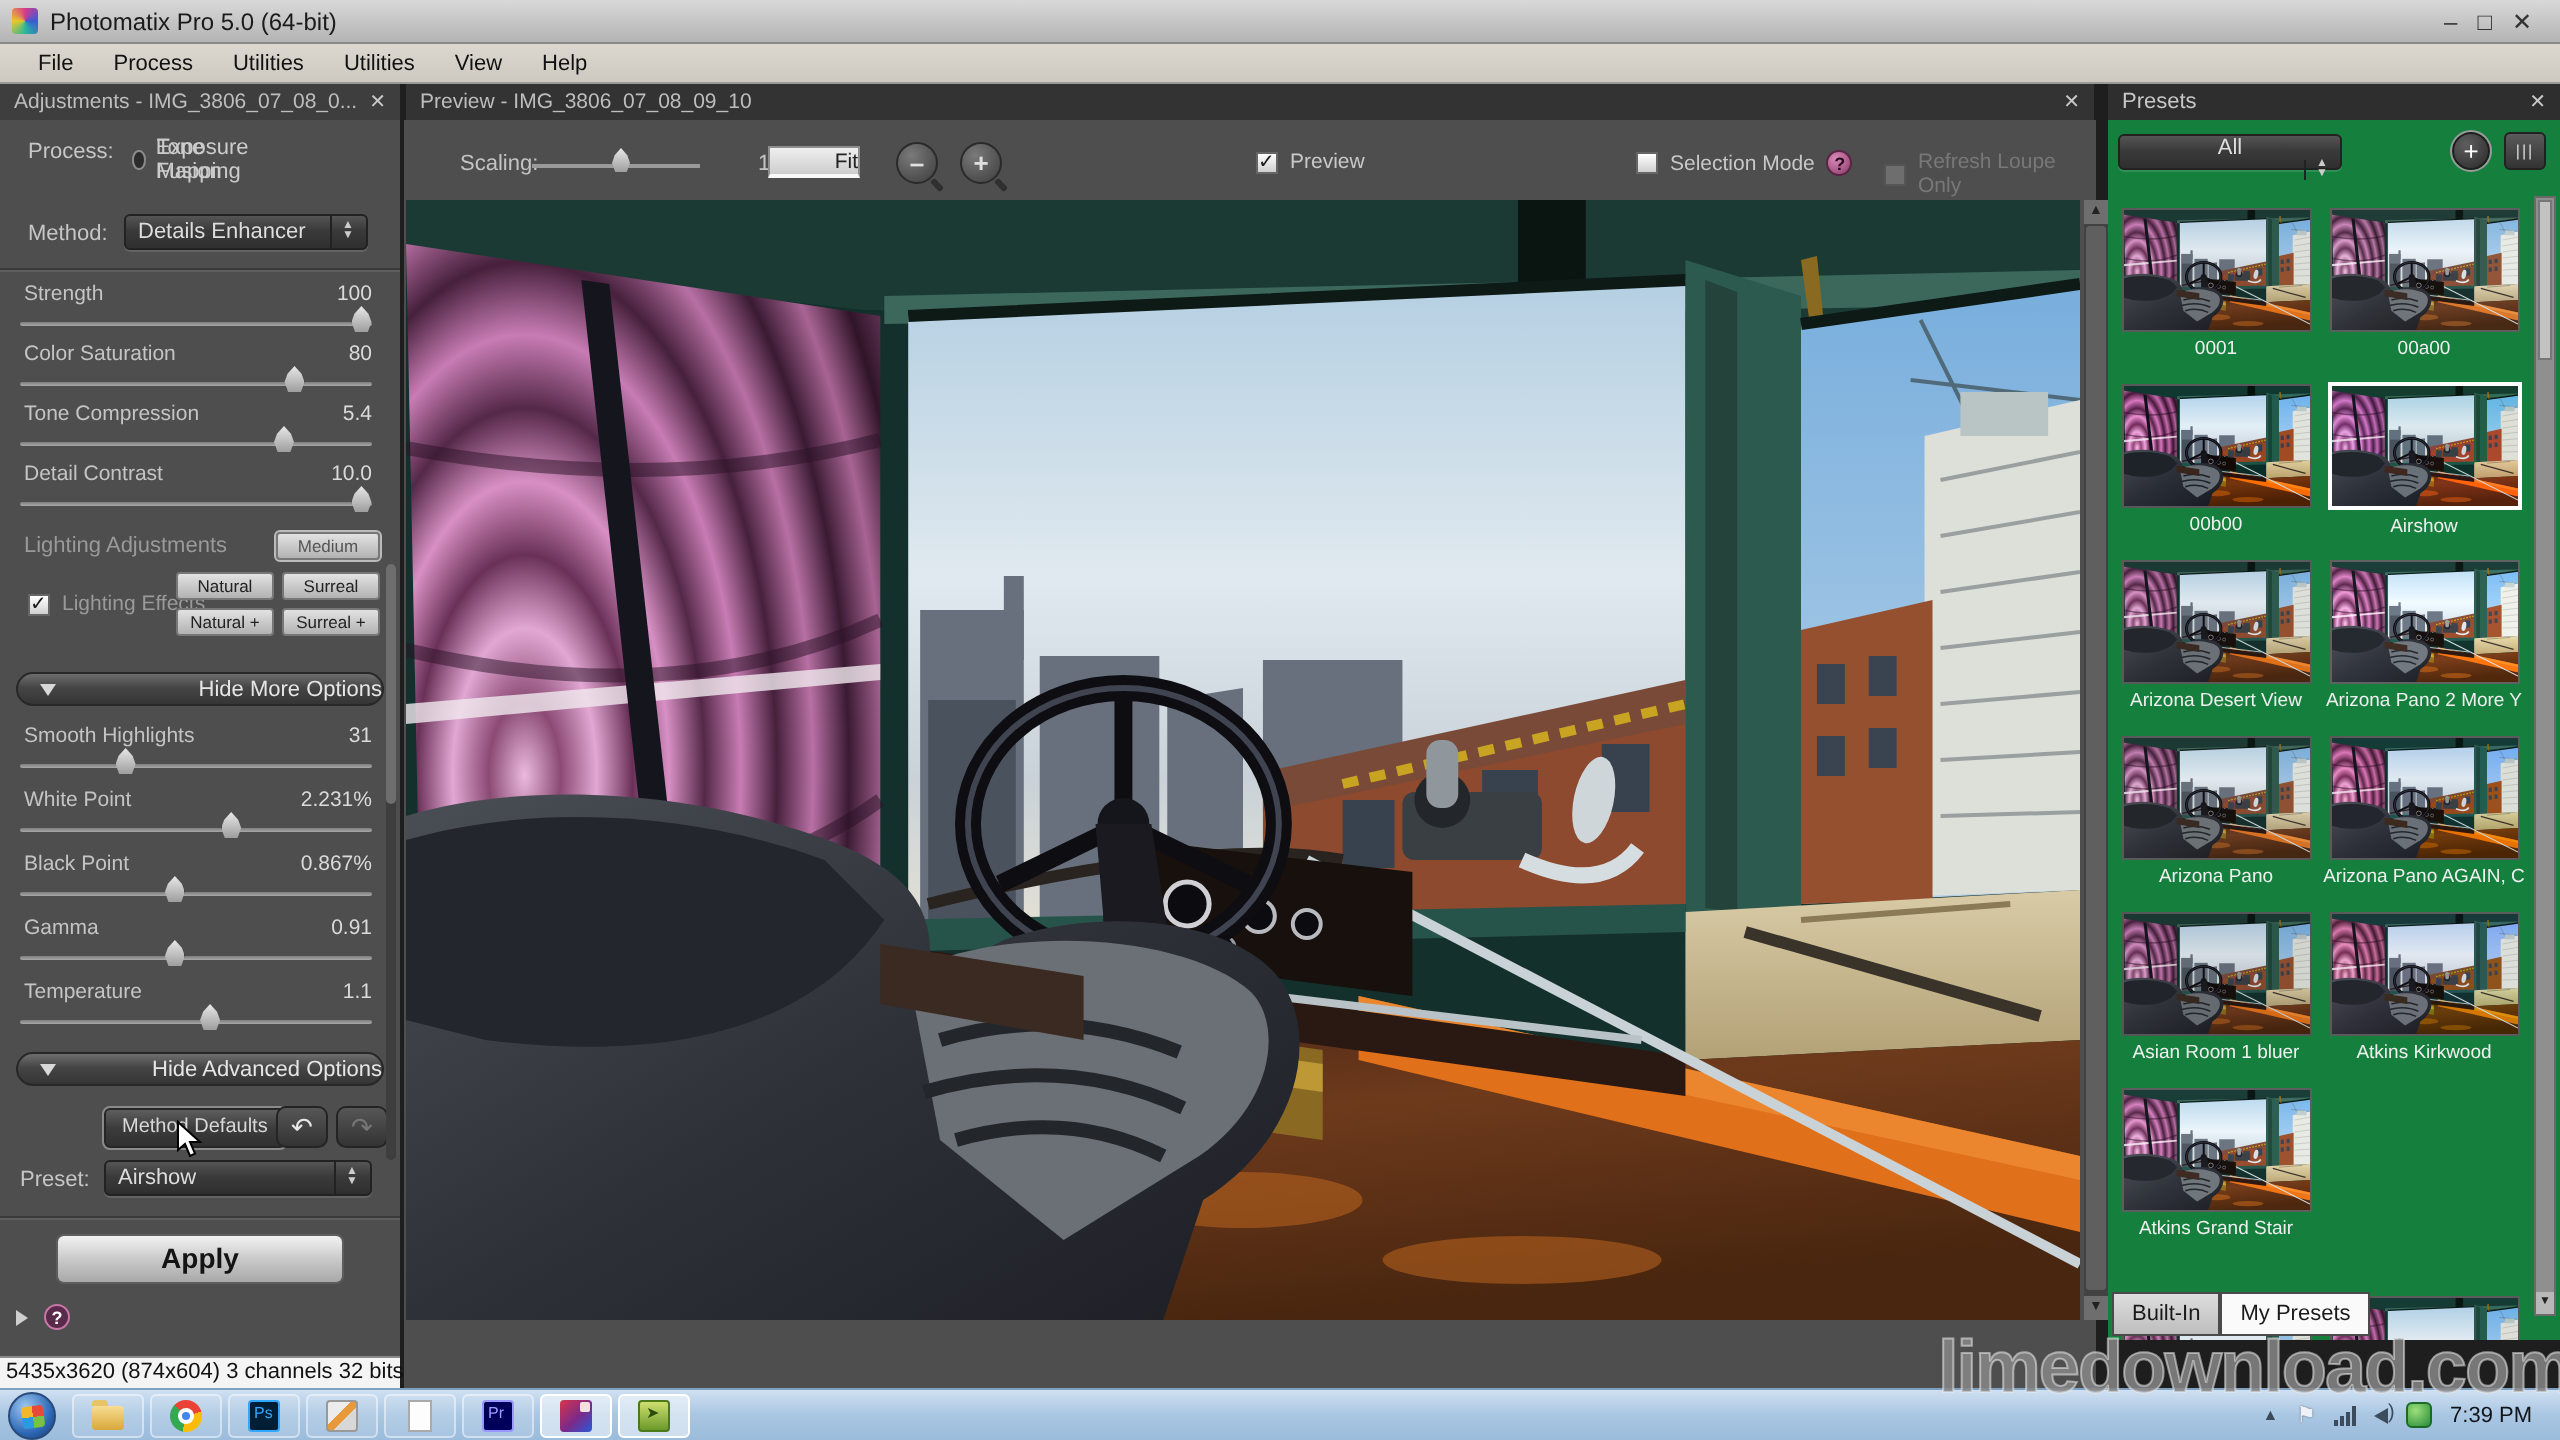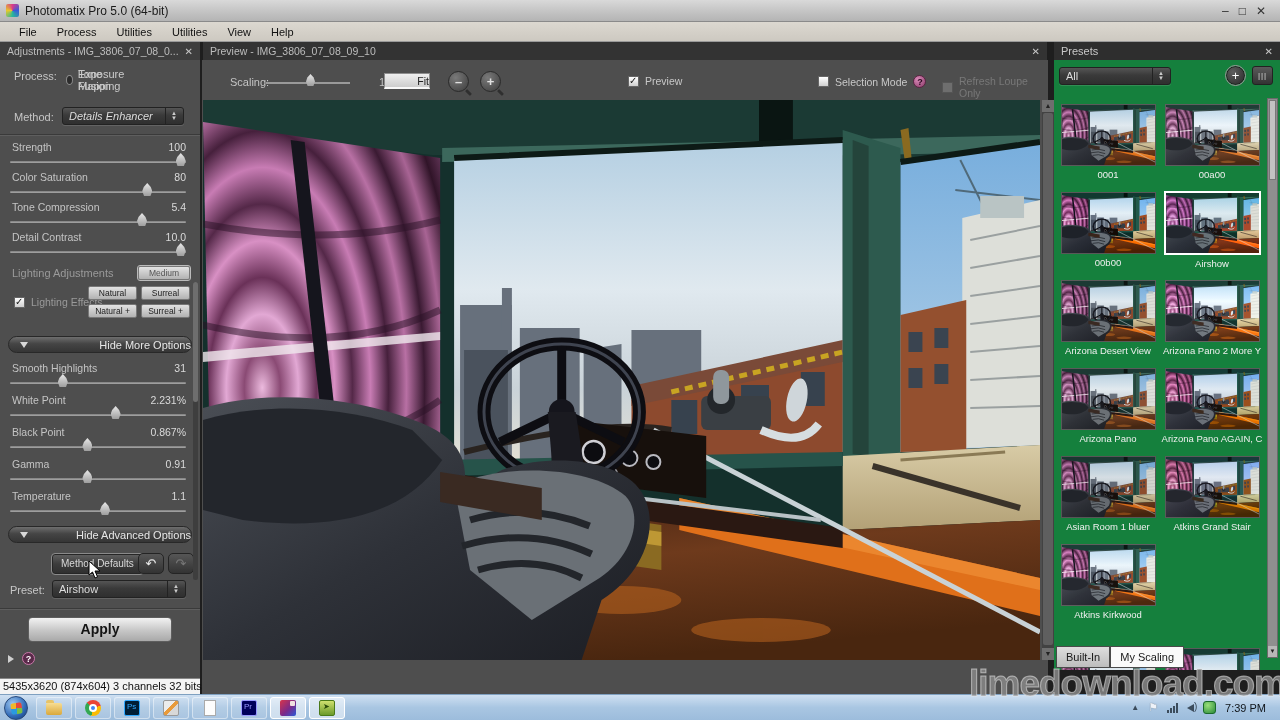--- a/index.html
+++ b/index.html
@@ -122,21 +122,21 @@
   .v-scroll { position:absolute; left:840px; top:40px; width:12px; height:560px; background:#424242; }
   .v-scroll .arr { position:absolute; left:0; width:12px; height:12px; background:#6e6e6e; color:#222;
     font-size:7px; text-align:center; line-height:12px; }
   .v-scroll .thm { position:absolute; left:1px; top:13px; width:10px; height:532px; background:#5f5f5f; border-radius:2px; }
 
   
   .right-panel { position:absolute; left:1054px; top:42px; width:226px; height:628px; background:#15803d; overflow:hidden; }
   .rp-header { position:absolute; left:0; top:0; width:100%; height:18px; background:#2e2e2e;
     color:#c8c8c8; font-size:11px; display:flex; align-items:center; padding:0 7px; }
   .rp-header .close-x { margin-left:auto; font-size:10px; color:#c8c8c8; }
-  .rp-dd { position:absolute; left:5px; top:25px; width:112px; }
+  .rp-dd { position:absolute; left:5px; top:25px; width:112px;flex-direction:column; }
   .add-btn { position:absolute; left:172px; top:24px; width:19px; height:19px; border-radius:50%;
     background:radial-gradient(circle at 35% 30%, #5e5e5e, #2a2a2a); border:1px solid #1e1e1e; outline:1px solid #9a9a9a;
     color:#fff; font-size:13px; text-align:center; line-height:17px; }
   .list-btn { position:absolute; left:198px; top:24px; width:21px; height:19px; border-radius:3px;
     background:linear-gradient(#5a5a5a,#333); border:1px solid #222; color:#ddd;
     font-size:8px; letter-spacing:1px; text-align:center; line-height:17px; }
   .pt-grid { position:absolute; left:2px; top:56px; width:208px; display:grid; grid-template-columns:104px 104px; }
   .pt { height:88px; text-align:center; padding-top:6px; }
   .pt-img { width:95px; height:62px; display:block; margin:0 auto; border:1px solid #5a5a5a; }
   .pt.selected .pt-img { border:2px solid #fff; width:97px; height:64px; margin-top:-1px; }
@@ -386,21 +386,21 @@
           <span class="radio"></span>
           <span class="radio-lb">Tone Mapping</span>
         </div>
 
         <div class="radio-row">
           <span class="radio"></span>
           <span class="radio-lb">Exposure Fusion</span>
         </div>
       </div>
     <span class="lp-label" style="left:14px; top:51px;">Method:</span>
-    <div class="dd" style="left:62px; top:47px; width:122px;font-style:italic;">
+    <div class="dd" style="left:62px; top:47px; width:122px;">
       <span>Details Enhancer</span>
       <span class="spin">
           <span>▲</span>
           <span>▼</span>
         </span>
     </div>
     <div class="divider" style="top:74px;"></div>
 
     <div class="sgroup sg1" style="top:80px;">
 
@@ -634,47 +634,47 @@
           <svg class="pt-img" viewBox="0 0 840 560" preserveAspectRatio="none">
             <use href="#cab"></use>
           </svg>
           <span class="pt-name">Asian Room 1 bluer</span>
         </div>
 
         <div class="pt">
           <svg class="pt-img" viewBox="0 0 840 560" preserveAspectRatio="none">
             <use href="#cab"></use>
           </svg>
+          <span class="pt-name">Atkins Kirkwood</span>
+        </div>
+
+        <div class="pt">
+          <svg class="pt-img" viewBox="0 0 840 560" preserveAspectRatio="none">
+            <use href="#cab"></use>
+          </svg>
           <span class="pt-name">Atkins Grand Stair</span>
-        </div>
-
-        <div class="pt">
-          <svg class="pt-img" viewBox="0 0 840 560" preserveAspectRatio="none">
-            <use href="#cab"></use>
-          </svg>
-          <span class="pt-name">Atkins Kirkwood</span>
         </div>
       </div>
     <div class="pt-partial">
       <div class="pt">
         <svg class="pt-img" viewBox="0 0 840 560" preserveAspectRatio="none">
             <use href="#cab"></use>
           </svg>
       </div>
       <div class="pt">
         <svg class="pt-img" viewBox="0 0 840 560" preserveAspectRatio="none" style="filter:saturate(1.2);">
             <use href="#cab"></use>
           </svg>
       </div>
     </div>
 
     <div class="rp-tabs">
 
     <div class="rp-tab">Built-In</div>
-        <div class="rp-tab active">My Scaling</div>
+        <div class="rp-tab active">My Presets</div>
       </div>
     <div class="rp-scroll">
       <div class="thm"></div>
       <div class="arr">▼</div>
     </div>
   </div>
 
   <div class="taskbar">
     <div class="start-orb"></div>
     <div style="display:flex;">

